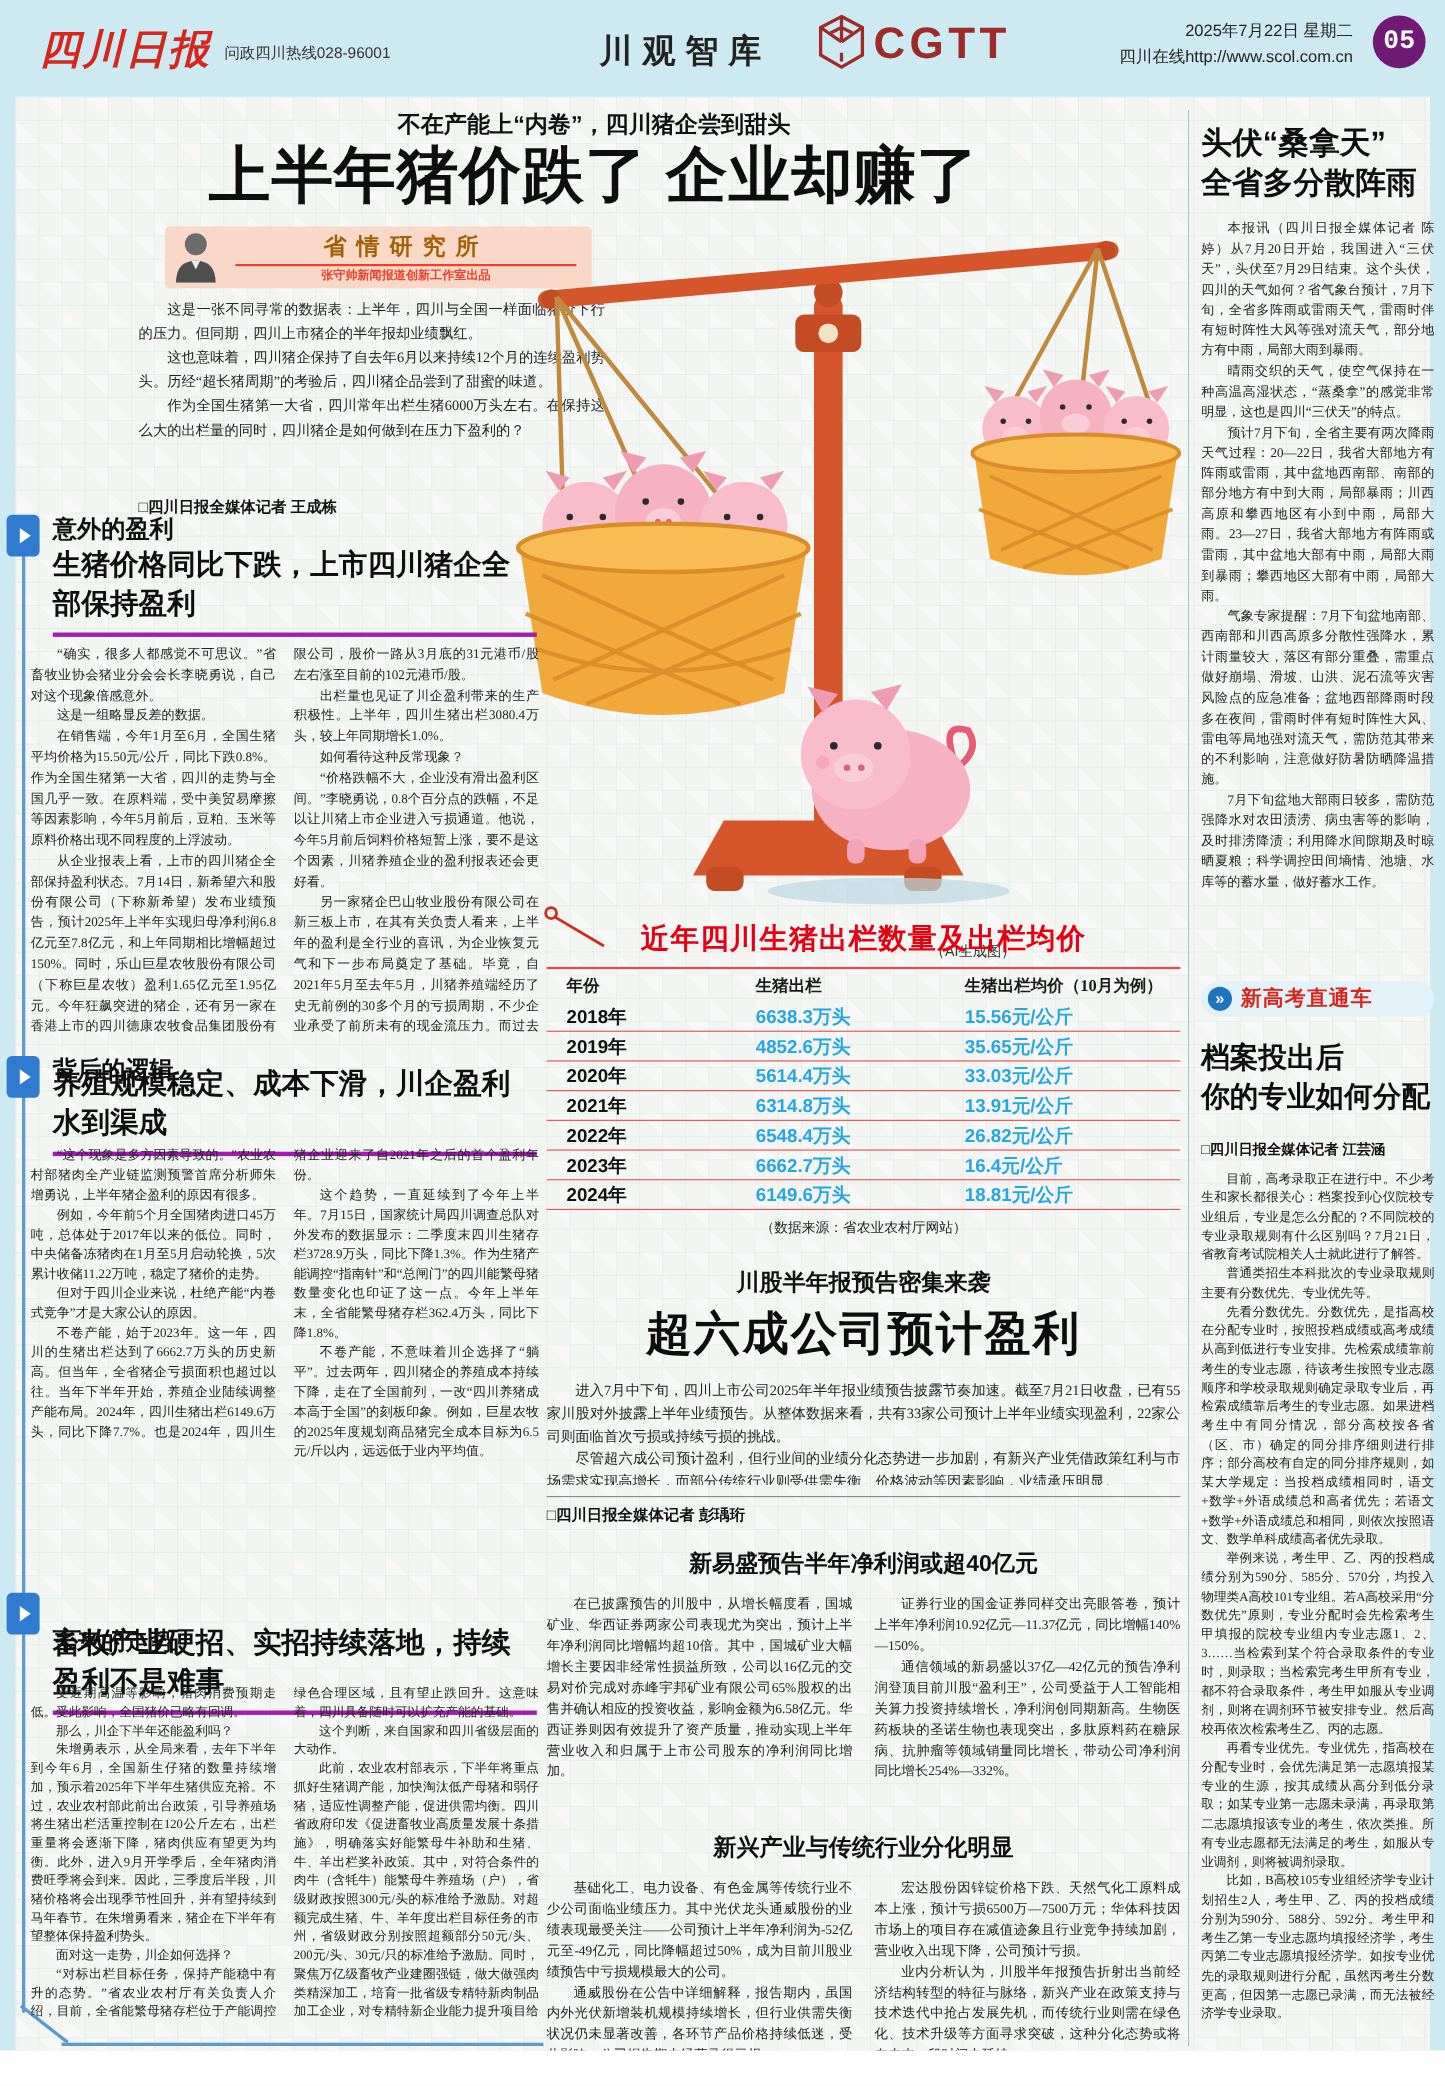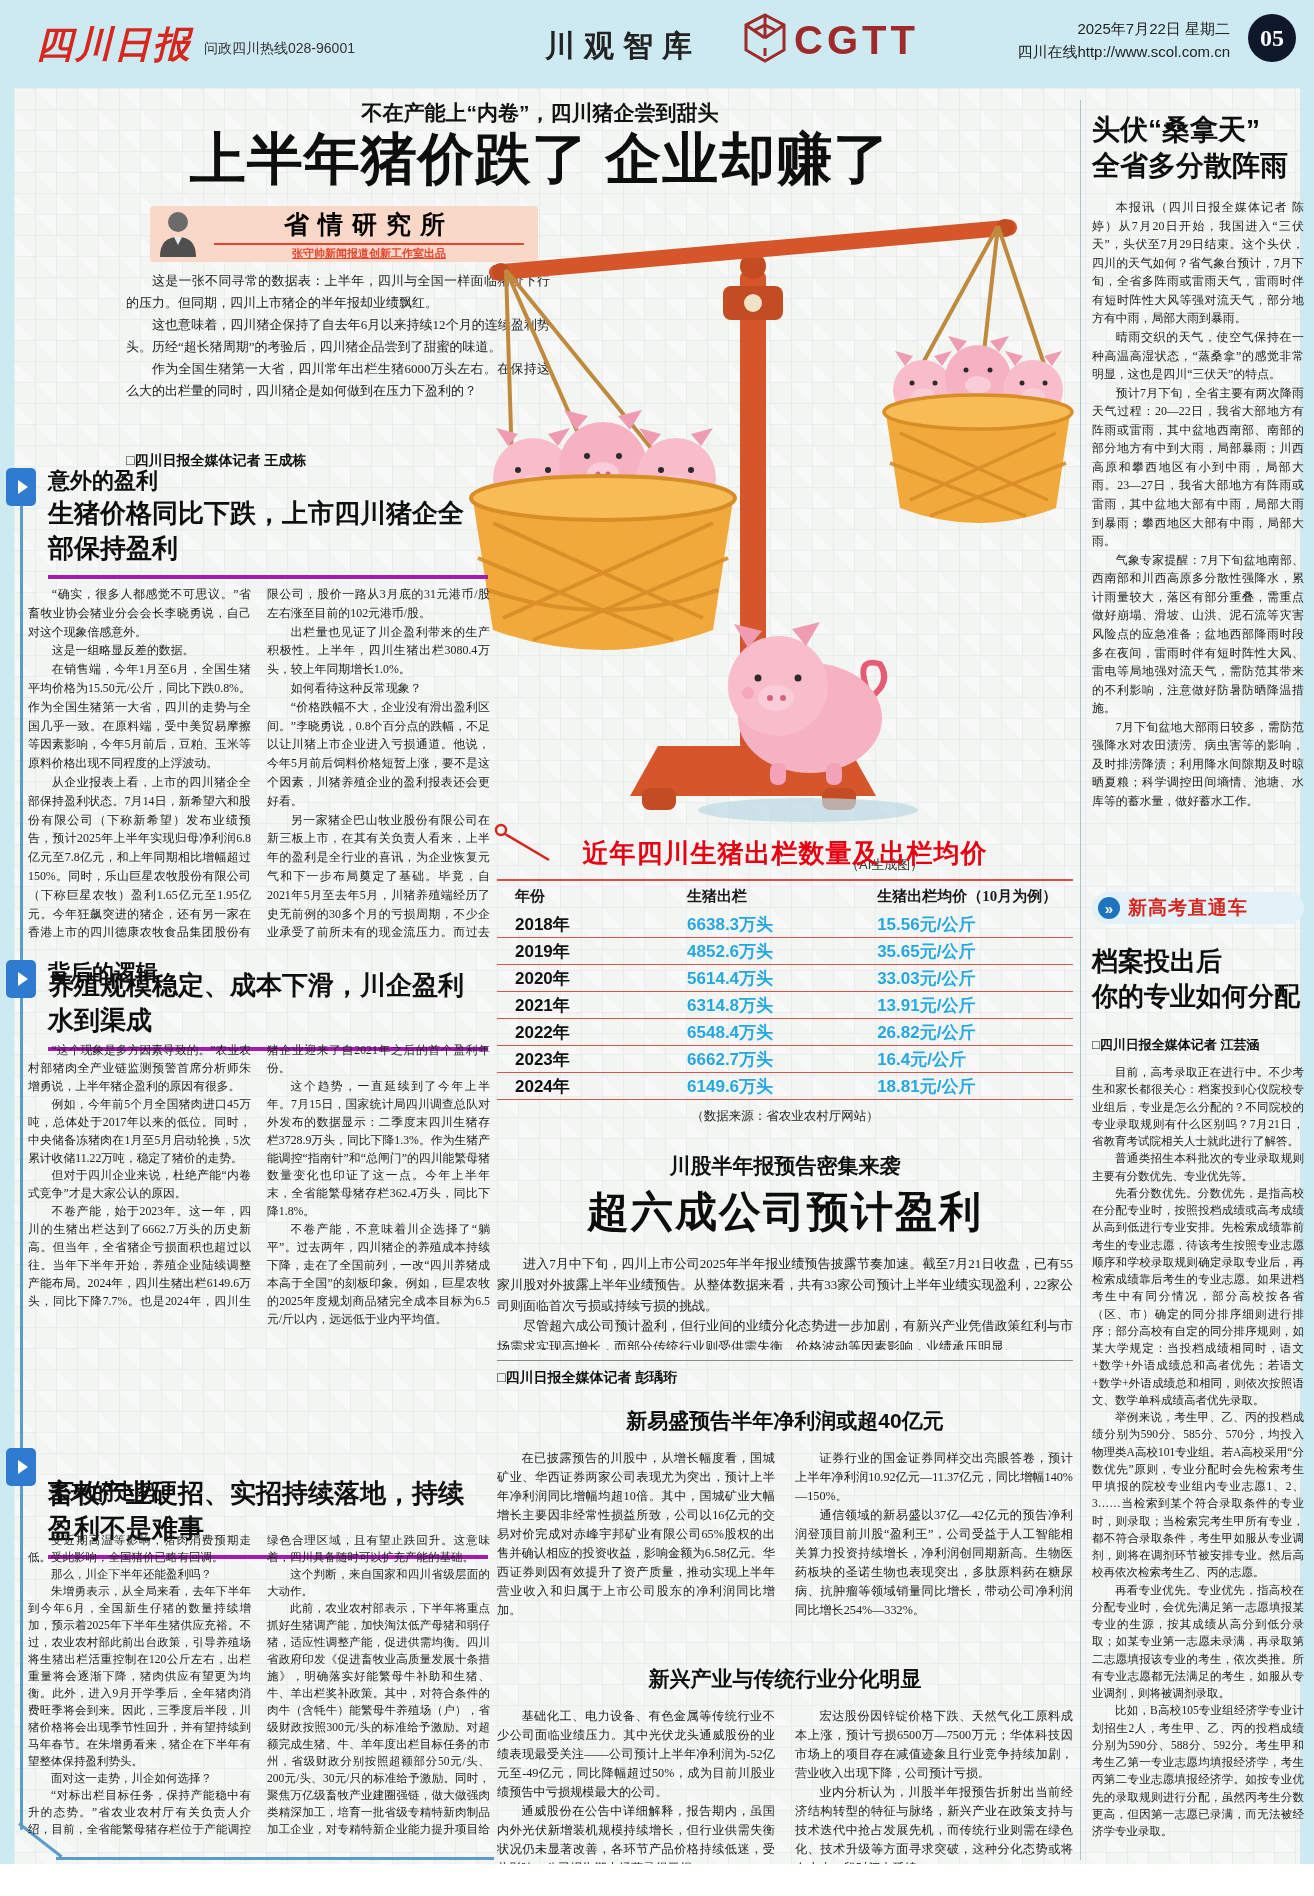--- a/index.html
+++ b/index.html
@@ -15,33 +15,33 @@
   
   .masthead{left:36px;top:20px;font-family:"DejaVu Serif",serif;font-weight:bold;font-style:italic;
     font-size:37px;color:#d5271d;letter-spacing:2px;}
   .hotline{left:204px;top:40px;font-size:14px;color:#333;font-family:"Liberation Sans",sans-serif;}
   .brand{left:545px;top:26px;font-size:30px;font-weight:bold;letter-spacing:9px;color:#222;
     font-family:"Liberation Sans",sans-serif;}
   .cgtt{left:742px;top:12px;display:flex;align-items:center;gap:6px;}
   .cgtt-letters{font-family:"Liberation Sans",sans-serif;font-weight:900;font-size:40px;color:#9e2a2a;letter-spacing:4px;}
   .dateblock{left:940px;top:18px;width:290px;text-align:right;font-size:15px;color:#222;line-height:1.5;
     font-family:"Liberation Sans",sans-serif;}
-  .pagenum{left:1248px;top:14px;width:48px;height:48px;border-radius:50%;background:#0f172a;color:#fff;
-    font-family:Liberation Serif, serif;font-weight:bold;font-size:24px;display:flex;align-items:center;justify-content:center;}
+  .pagenum{left:1248px;top:14px;width:48px;height:48px;border-radius:50%;background:#701a75;color:#fff;
+    font-family:Liberation Mono, monospace;font-weight:bold;font-size:24px;display:flex;align-items:center;justify-content:center;}
   
   .kicker{left:60px;top:99px;width:960px;text-align:center;font-family:"Liberation Sans",sans-serif;
     font-weight:bold;font-size:21px;color:#111;}
   .headline{left:30px;top:122px;width:1020px;text-align:center;font-family:"Liberation Sans",sans-serif;
     font-weight:900;font-size:56px;letter-spacing:1px;color:#0e0e0e;}
   
   .badge{left:150px;top:206px;width:388px;height:56px;background:#f9d8c7;border-radius:4px;display:flex;align-items:center;}
   .badge-texts{flex:1;text-align:center;}
-  .badge-title{color:#000000;font-weight:900;font-size:25px;letter-spacing:9px;font-family:Liberation Mono, monospace;}
+  .badge-title{color:#a16207;font-weight:900;font-size:21px;letter-spacing:9px;font-family:Liberation Mono, monospace;}
   .badge-sub{color:#e8432e;font-weight:bold;font-size:11px;border-top:2px solid #e8432e;margin:2px 14px 0 14px;
-    padding-top:1px;font-family:"Liberation Sans",sans-serif;text-decoration:underline;}
+    padding-top:1px;font-family:"Liberation Sans",sans-serif;}
   .intro{left:126px;top:270px;width:424px;height:172px;font-size:13px;line-height:1.7;text-align:justify;color:#222;}
   .intro p{margin:0;text-indent:2em;}
   .byline{font-family:"Liberation Sans",sans-serif;font-weight:bold;font-size:14px;color:#111;}
   .lead-byline{left:126px;top:452px;}
   .caption{left:846px;top:856px;font-size:13px;color:#333;font-family:"Liberation Sans",sans-serif;}
   
   .frame-left{left:20px;top:478px;width:3px;height:1352px;background:#5b9ccd;border-radius:2px;}
   .frame-diag{left:19px;top:1822px;width:54px;height:3px;background:#5b9ccd;transform:rotate(38deg);transform-origin:left center;}
   .frame-bottom{left:56px;top:1857px;width:438px;height:3px;background:#5b9ccd;}
   

